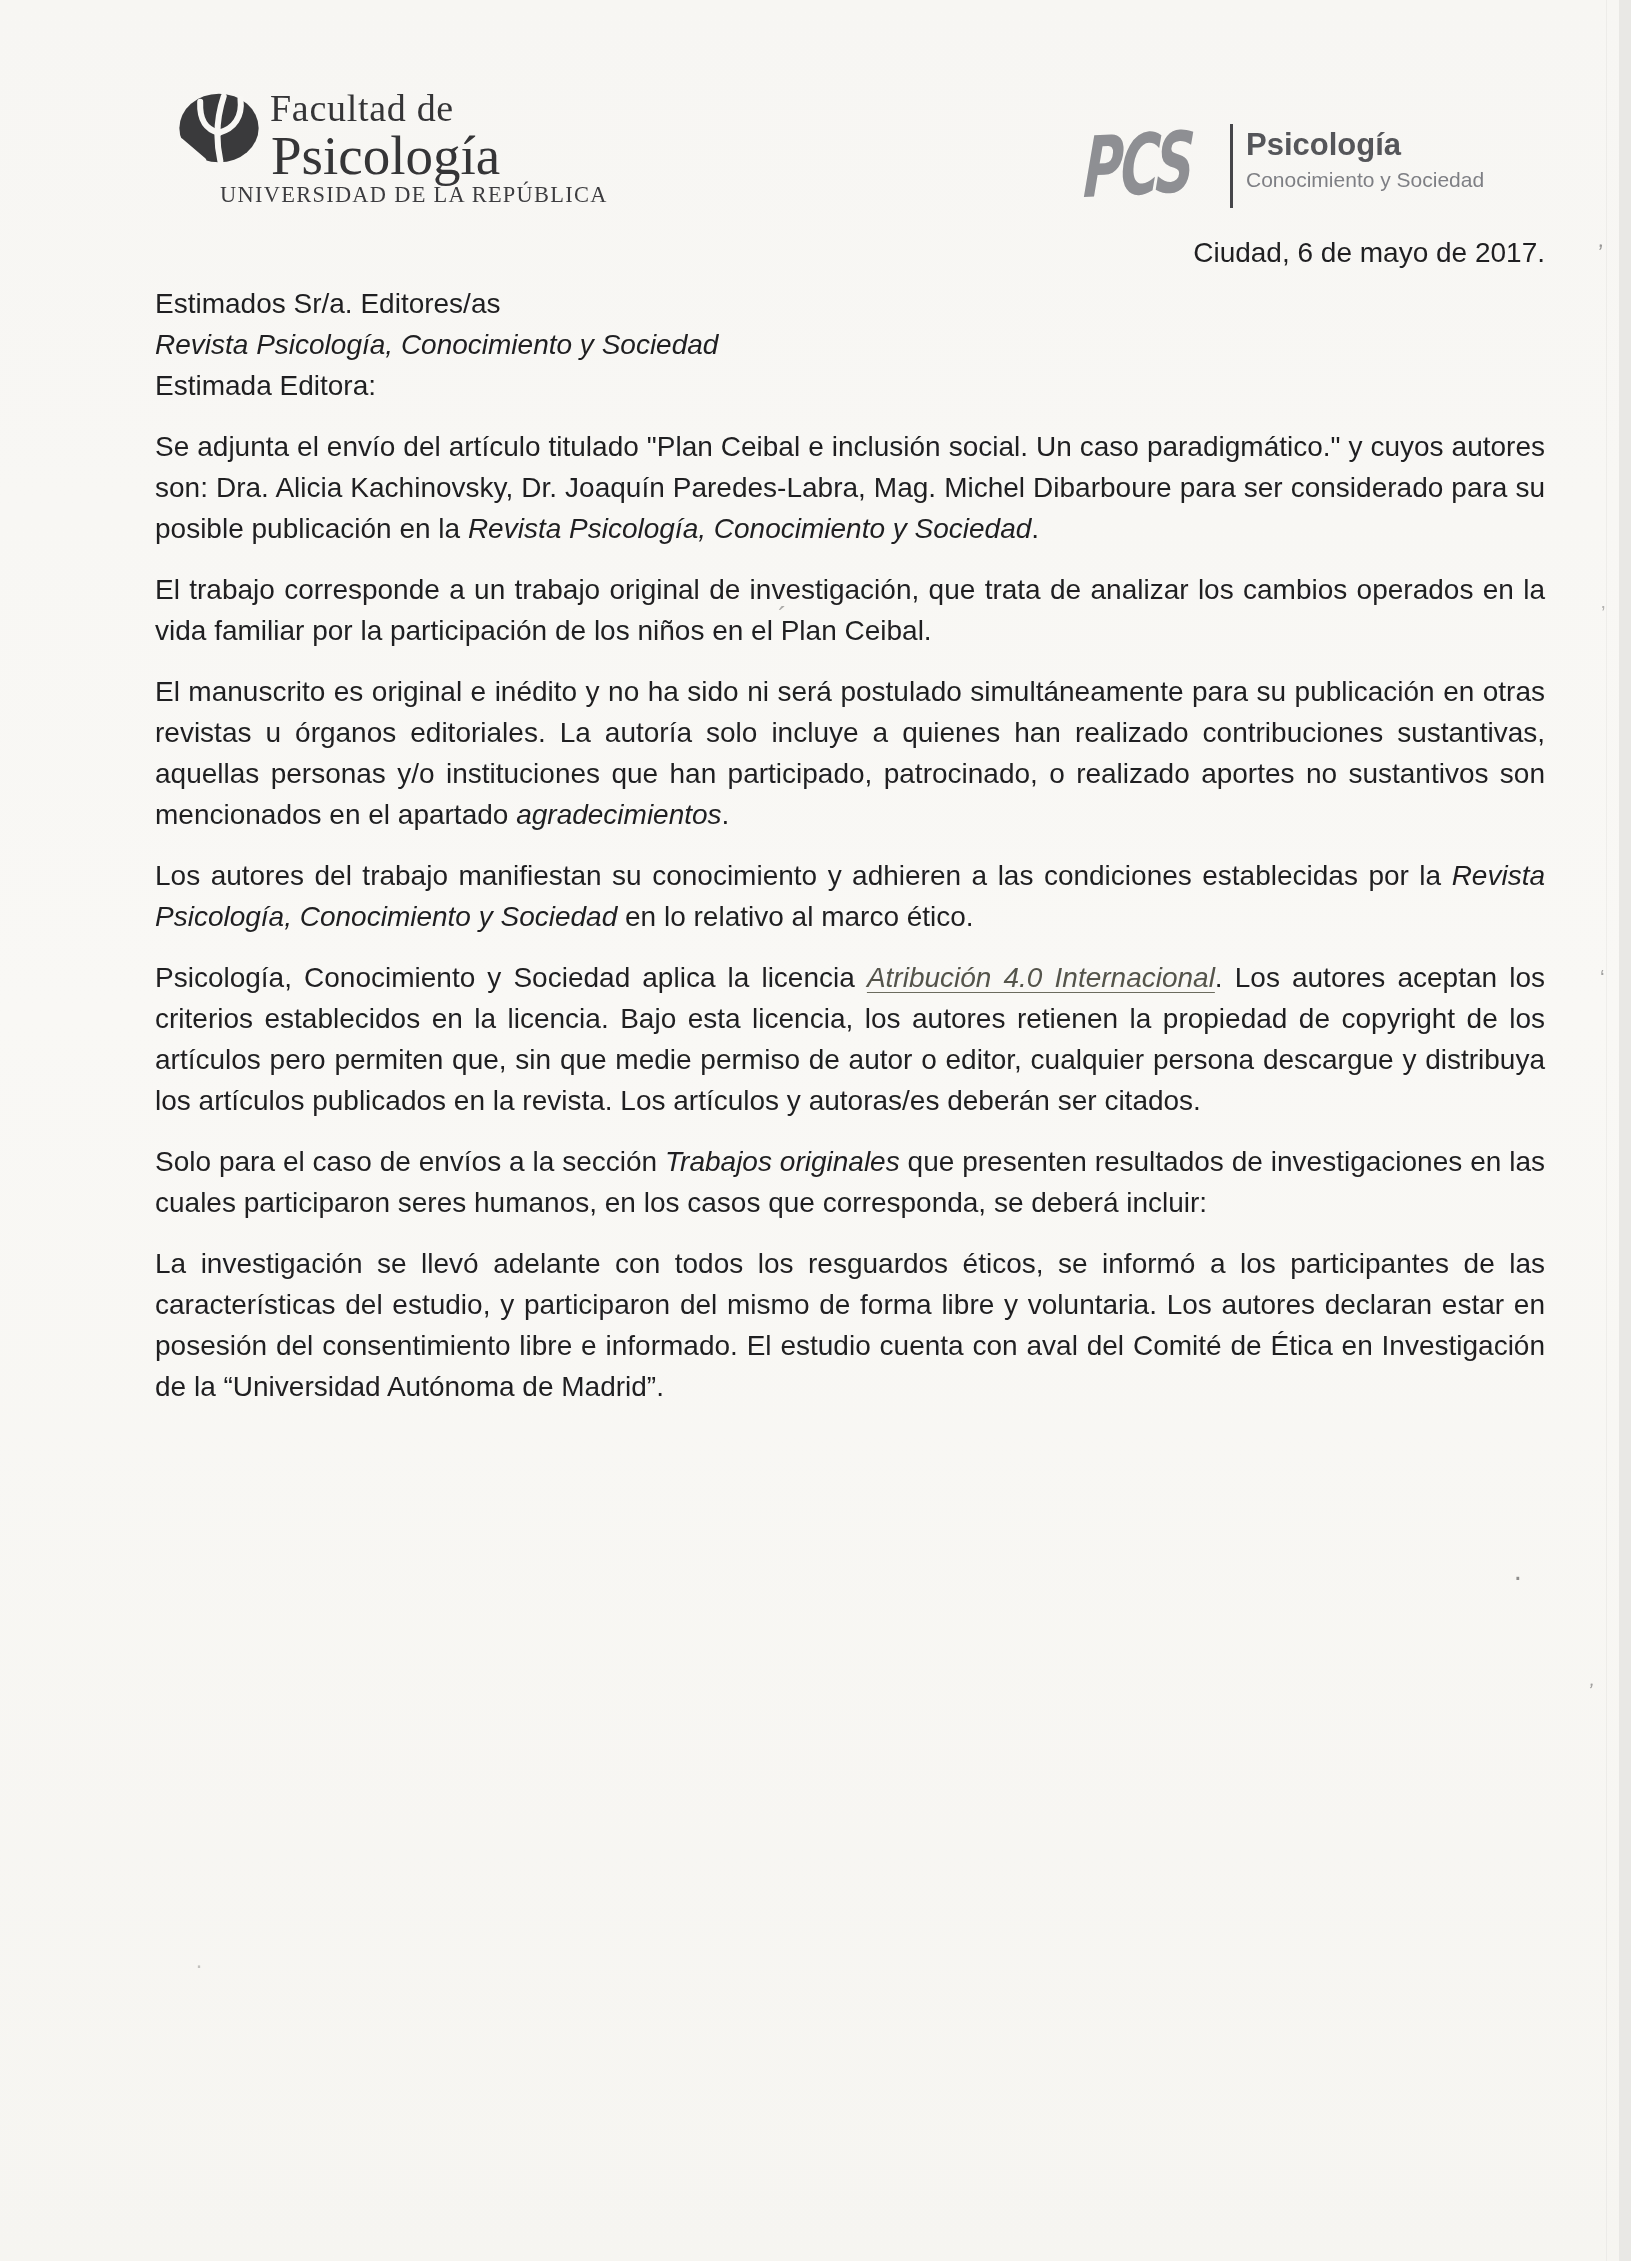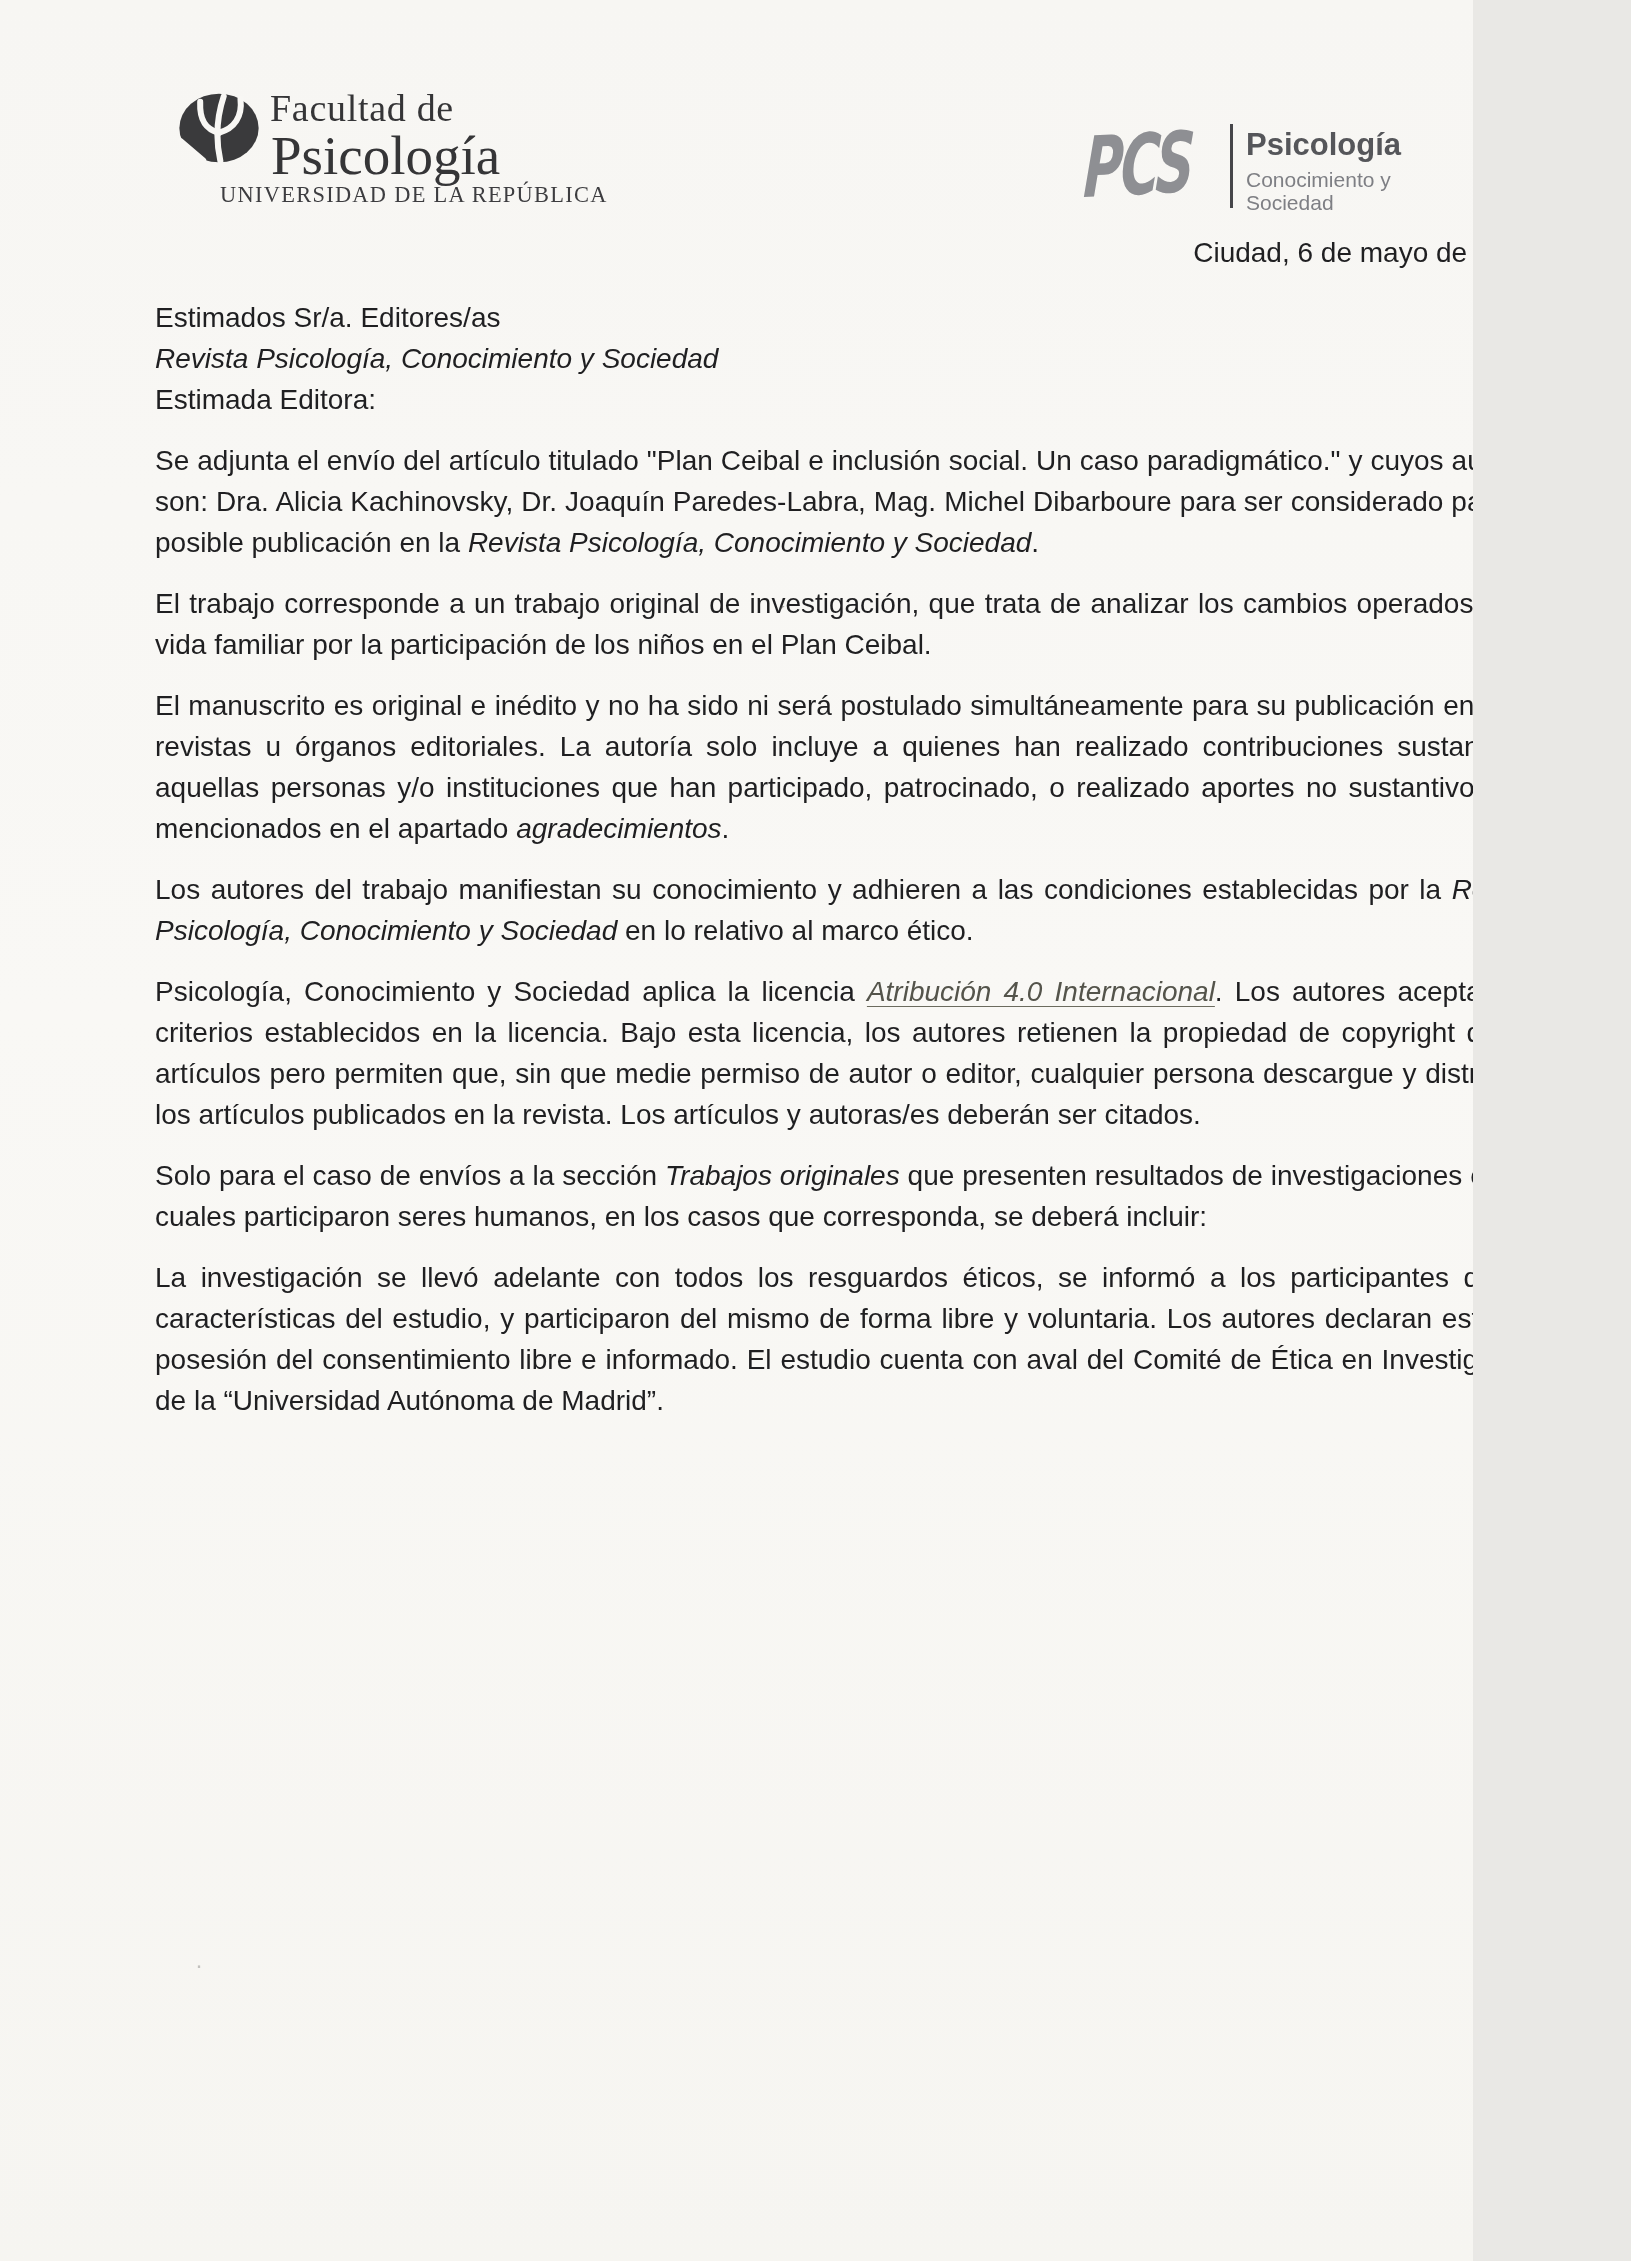--- a/index.html
+++ b/index.html
@@ -3,21 +3,21 @@
 <meta charset="utf-8">
 <style>
   html, body { margin: 0; padding: 0; }
   body {
     width: 1632px; height: 2261px;
     font-family: "Liberation Sans", "DejaVu Sans", sans-serif;
     background: #e9e8e5;
   }
   .page {
     position: relative;
-    width: 1473px; height: 2261px;
+    width: 1619px; height: 2261px;
     background: linear-gradient(180deg, #f7f6f3 0%, #f9f8f5 45%, #f6f5f1 100%);
     overflow: hidden;
     text-decoration: underline;
   }
   
   .scan-streak {
     position: absolute; left: 1606px; top: 0; width: 1.3px; height: 100%;
     background: rgba(110,110,110,0.07);
   }
 
@@ -62,21 +62,21 @@
     position: absolute; left: 1246px; top: 168px;
     font-size: 21px; color: #7e7f84; line-height: 1.1;
   }
 
   
   .letter {
     position: absolute; left: 155px; top: 232px; width: 1390px;
     font-size: 28px; line-height: 41px; color: #1f1f21;
   }
   .date-line { text-align: right; }
-  .recipients { margin-top: 24px; }
+  .recipients { margin-top: 10px; }
   .salutation { }
   .it, .seg-i { font-style: italic; }
   .para { margin: 20px 0 0 0; text-align: justify; }
   a.seg-l {
     font-style: italic; color: #54544b;
     text-decoration: underline; text-decoration-color: #6b6b5e;
     text-underline-offset: 4.6px; text-decoration-thickness: 1.3px;
   }
   
   .artifact { position: absolute; color: #4a4a4a; line-height: 1; user-select: none; }

